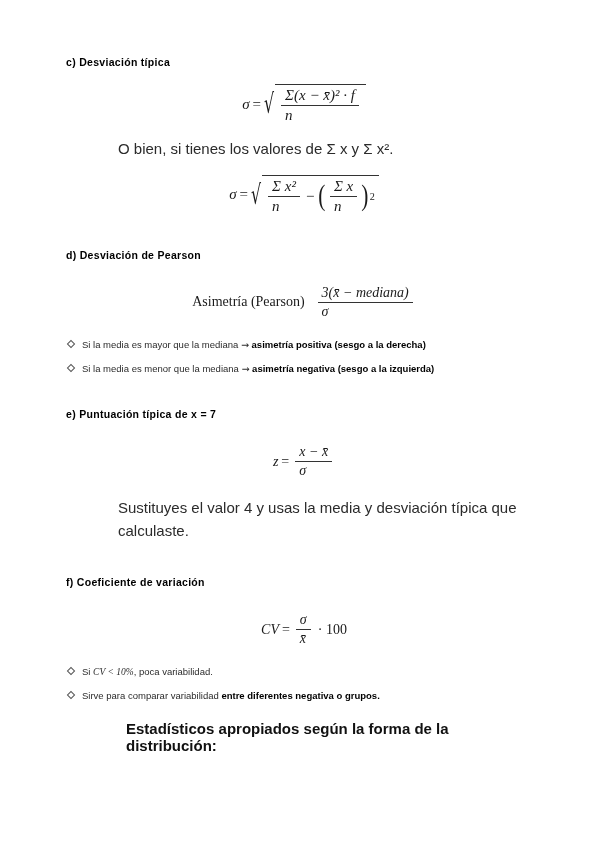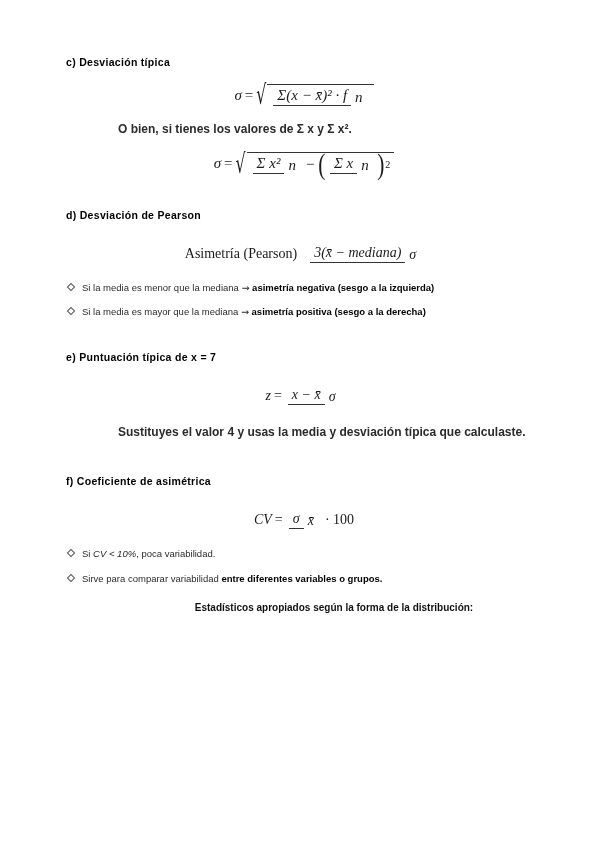--- a/index.html
+++ b/index.html
@@ -70,22 +70,22 @@
   .sqrt .radicand {
     border-top: 1px solid #333;
     padding: 2px 4px 0 3px;
     display: flex;
     align-items: center;
   }
 
   
   .frac {
     display: inline-flex;
-    flex-direction: row;
-    align-items: flex-end;
+    flex-direction: column;
+    align-items: flex-start;
     vertical-align: middle;
     margin: 0 3px;
   }
   .frac .num {
     padding: 0 4px 1px 4px;
     border-bottom: 1px solid #333;
     white-space: nowrap;
   }
   .frac .den {
     padding: 1px 4px 0 4px;
@@ -98,24 +98,23 @@
   .sup { font-size: 0.68em; vertical-align: super; font-style: normal; }
   .paren-big {
     font-size: 1.9em;
     font-style: normal;
     line-height: 0.7;
     display: inline-block;
     transform: scaleX(0.75);
   }
 
   .body-text {
-    font-size: 12px;
+    font-size: 15px;
     color: #2b2b2b;
     line-height: 1.5;
-    font-weight: bold;
   }
   .indent-1 { padding-left: 52px; }
   .indent-2 { padding-left: 60px; }
 
   ul.bullets {
     list-style: none;
     margin: 0;
     padding: 0;
   }
   ul.bullets li {
@@ -130,23 +129,23 @@
     position: absolute;
     left: 2px;
     top: 3px;
     width: 4px;
     height: 4px;
     border: 1px solid #555;
     background: transparent;
     transform: rotate(45deg);
   }
   .b { font-weight: bold; color: #000; }
-  .strongline { font-weight: bold; font-size: 10px; color: #111; text-align: center; }
+  .strongline { font-weight: bold; font-size: 15px; color: #111; }
   .arrow { font-family: "DejaVu Sans", sans-serif; }
-  .math-inline { font-family: Liberation Sans, sans-serif; font-style: italic; }
+  .math-inline { font-family: Liberation Serif, serif; font-style: italic; }
 
   .sp-6 { height: 6px; }
   .sp-10 { height: 10px; }
   .sp-14 { height: 14px; }
   .sp-18 { height: 18px; }
   .sp-22 { height: 22px; }
   .sp-34 { height: 34px; }
 </style>
 </head>
 <body>
@@ -220,27 +219,27 @@
           <span class="den">σ</span>
         </span>
       </span>
     </div>
 
     <div class="sp-18"></div>
 
     <ul class="bullets indent-1">
       <li>
         <span class="bullet-dot"></span>
-        <span>Si la media es menor que la mediana </span><span class="arrow">→</span>
-        <span class="b">asimetría negativa (sesgo a la izquierda)</span>
+        <span>Si la media es mayor que la mediana </span><span class="arrow">→</span>
+        <span class="b">asimetría positiva (sesgo a la derecha)</span>
       </li>
       <li>
         <span class="bullet-dot"></span>
-        <span>Si la media es mayor que la mediana </span><span class="arrow">→</span>
-        <span class="b">asimetría positiva (sesgo a la derecha)</span>
+        <span>Si la media es menor que la mediana </span><span class="arrow">→</span>
+        <span class="b">asimetría negativa (sesgo a la izquierda)</span>
       </li>
     </ul>
   </div>
 
   <div class="sp-22"></div>
 
   <div class="block">
     <div class="section-heading">e) Puntuación típica de x = 7</div>
 
     <div class="sp-18"></div>
@@ -257,21 +256,21 @@
     </div>
 
     <div class="sp-18"></div>
 
     <div class="body-text indent-1">Sustituyes el valor 4 y usas la media y desviación típica que calculaste.</div>
   </div>
 
   <div class="sp-34"></div>
 
   <div class="block">
-    <div class="section-heading">f) Coeficiente de asimétrica</div>
+    <div class="section-heading">f) Coeficiente de variación</div>
 
     <div class="sp-18"></div>
 
     <div class="formula-wrap">
       <span class="formula f-mid">
         <span class="sym">CV</span>
         <span class="op">=</span>
         <span class="frac">
           <span class="num">σ</span>
           <span class="den">x̄</span>
@@ -282,21 +281,21 @@
 
     <div class="sp-18"></div>
 
     <ul class="bullets indent-2">
       <li>
         <span class="bullet-dot"></span>
         <span>Si </span><span class="math-inline">CV &lt; 10%</span><span>, poca variabilidad.</span>
       </li>
       <li>
         <span class="bullet-dot"></span>
-        <span>Sirve para comparar variabilidad </span><span class="b">entre diferentes variables o grupos.</span>
+        <span>Sirve para comparar variabilidad </span><span class="b">entre diferentes negativa o grupos.</span>
       </li>
     </ul>
 
     <div class="sp-6"></div>
 
     <div class="strongline indent-2">Estadísticos apropiados según la forma de la distribución:</div>
 
     <div class="sp-10"></div>
 
   </div>

